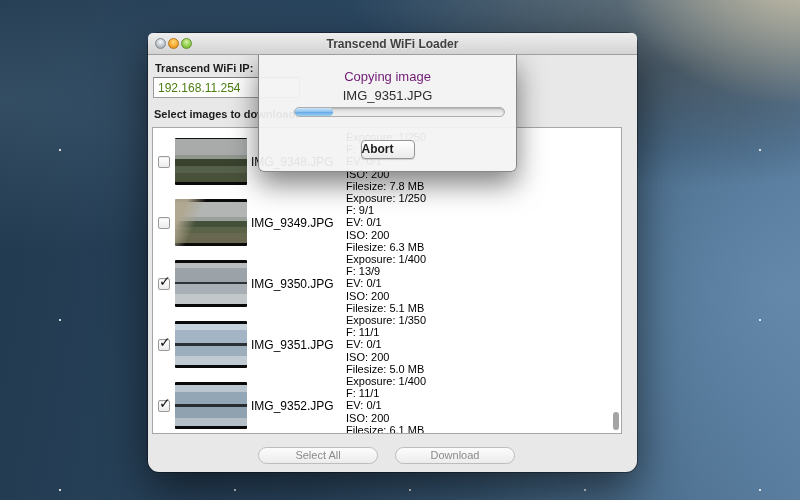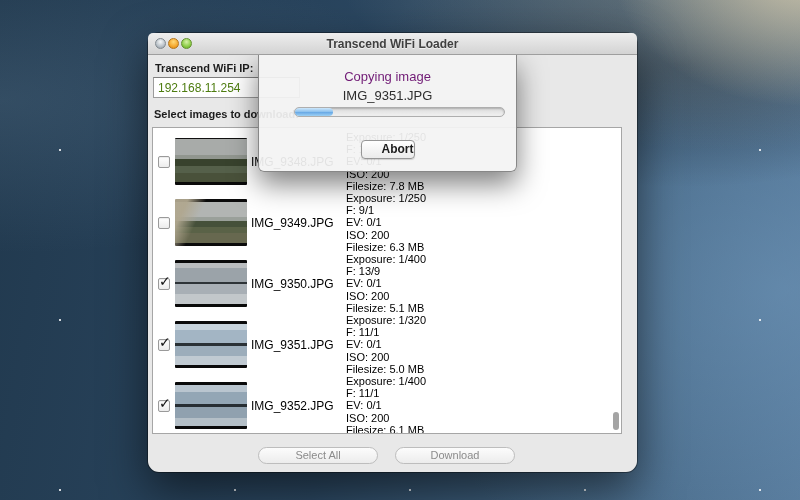--- a/index.html
+++ b/index.html
@@ -98,21 +98,21 @@
   .progress-track { position:absolute; left:35px; top:52px; width:211px; height:10px;
     border:1px solid #aeaeae; border-radius:5px;
     background:linear-gradient(#dcdcdc,#f1f1f1);
     box-shadow:inset 0 1px 2px rgba(0,0,0,.22); overflow:hidden; }
   .progress-fill { height:100%; border-radius:4px;
     background:linear-gradient(#cde7fb, #8fc3ef 45%, #6aaae6 55%, #9ed1f4); }
   .abort-btn { position:absolute; left:50%; top:85px; transform:translateX(-50%);
     width:54px; height:19px; border:1px solid #969696; border-radius:4px;
     background:linear-gradient(#ffffff,#ebebeb);
     box-shadow:0 1px 1px rgba(0,0,0,.15);
-    font-size:12px; font-weight:bold; color:#1c1c1c; text-align:right; line-height:17px;
+    font-size:12px; font-weight:bold; color:#1c1c1c; text-align:left; line-height:17px;
     font-family:"Liberation Sans","DejaVu Sans",sans-serif; }
 </style>
 </head>
 <body>
 
 <div class="desktop">
   <div class="stars"></div>
   <div class="stars bright"></div>
 </div>
 
@@ -164,21 +164,21 @@
           <div>EV: 0/1</div>
           <div>ISO: 200</div>
           <div>Filesize: 5.1 MB</div>
         </span>
   </div>
       <div class="row">
     <span class="cb checked"></span>
     <span class="thumb thumb-lake-blue"></span>
     <span class="fname">IMG_9351.JPG</span>
     <span class="exif">
-          <div>Exposure: 1/320</div>
+          <div>Exposure: 1/350</div>
           <div>F: 11/1</div>
           <div>EV: 0/1</div>
           <div>ISO: 200</div>
           <div>Filesize: 5.0 MB</div>
         </span>
   </div>
       <div class="row">
     <span class="cb checked"></span>
     <span class="thumb thumb-lake-blue2"></span>
     <span class="fname">IMG_9352.JPG</span>

